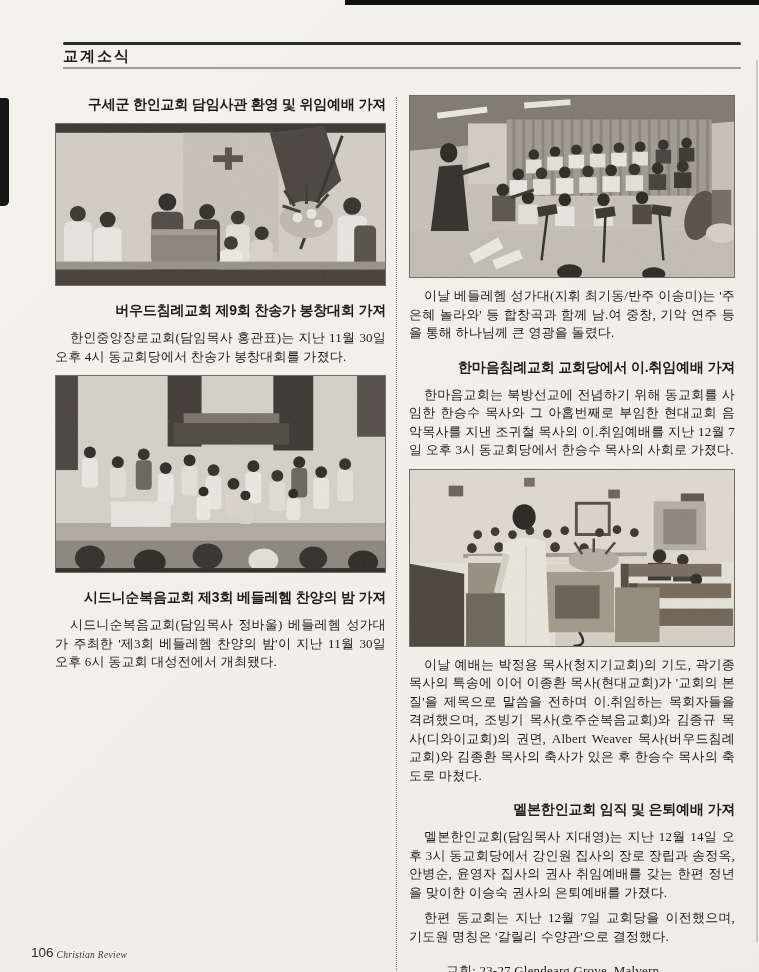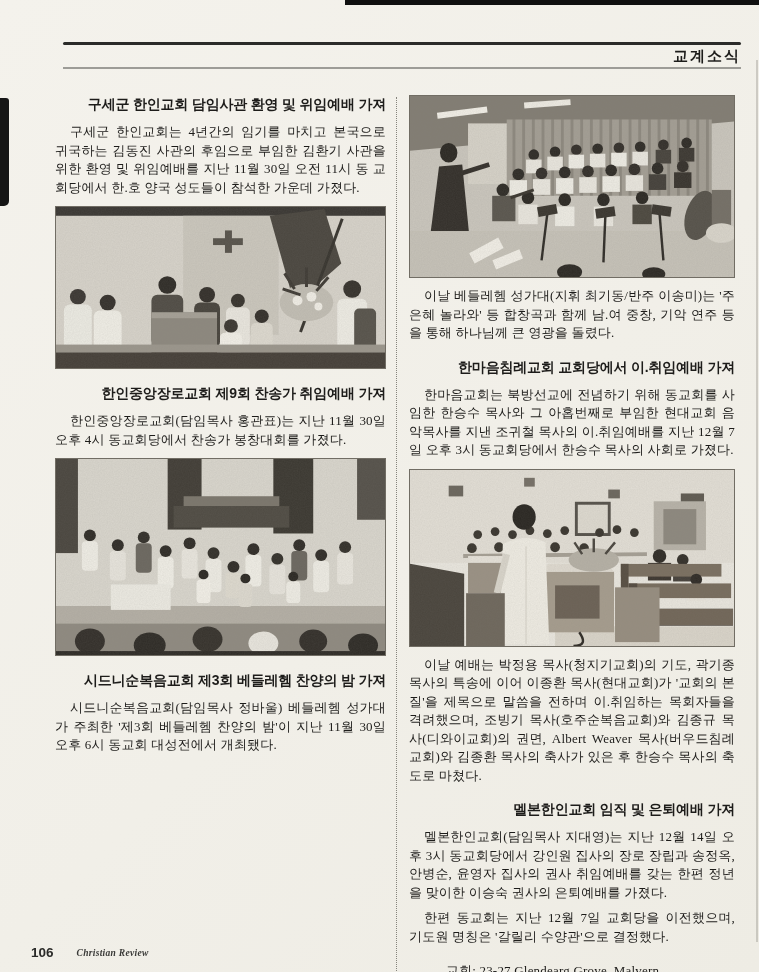--- a/index.html
+++ b/index.html
@@ -13,42 +13,42 @@
     overflow:hidden;
   }
   
   .scan-bar-top{position:absolute;top:0;right:0;width:414px;height:5px;background:#101010;}
   .scan-blob-left{position:absolute;left:0;top:98px;width:9px;height:108px;background:#161616;border-radius:0 3px 5px 0;}
   .scan-edge-right{position:absolute;right:1px;top:60px;bottom:30px;width:2px;background:rgba(110,108,100,.28);}
   
   .masthead{position:relative;margin:42px 18px 0 63px;}
   .rule-dark{height:3px;background:#2b2b29;border-radius:2px;}
   .masthead-title{
-    text-align:right;font-family:"Liberation Sans","DejaVu Sans",sans-serif;
+    text-align:left;font-family:"Liberation Sans","DejaVu Sans",sans-serif;
     font-weight:bold;font-size:15px;letter-spacing:2px;padding:2px 0 1px;
   }
   .rule-light{height:2px;background:#9d9c97;}
   
   .columns{display:flex;align-items:stretch;padding:26px 24px 0 55px;}
   .col{font-size:13px;line-height:18.5px;text-align:justify;letter-spacing:.2px;}
   .col-left{width:331px;flex:none;}
   .col-divider{flex:none;width:0;border-left:1px dotted #85837c;margin:2px 12px 30px 10px;}
   .col-right{flex:1;min-width:0;}
   h2{
     font-family:"Liberation Sans","DejaVu Sans",sans-serif;
     font-size:14px;font-weight:bold;letter-spacing:-.2px;
     margin:15px 0 9px;line-height:19px;text-align:right;
   }
   .col-left > h2:first-child{margin-top:0;}
   p{margin:0 0 7px;text-indent:1.15em;}
   p.addr{text-indent:1.6em;margin:16px;}
   figure{margin:9px 0;padding:0;}
   figure svg{display:block;width:100%;border:1px solid #716d64;box-sizing:border-box;background:#d6d3ca;}
   
-  .page-footer{position:absolute;left:31px;bottom:12px;display:flex;align-items:center;gap:23px;font-weight:bold;}
+  .page-footer{position:absolute;left:31px;bottom:12px;display:flex;align-items:flex-end;gap:3px;}
   .page-number{font-family:"Liberation Sans","DejaVu Sans",sans-serif;font-size:13.5px;color:#2a2a28;}
   .magazine-name{font-family:"Liberation Serif","DejaVu Serif",serif;font-style:italic;font-size:9.5px;color:#3a3a38;letter-spacing:.3px;}
 </style>
 </head>
 <body>
 
 <svg width="0" height="0" style="position:absolute" aria-hidden="true">
   <defs>
     <filter id="grain" x="0" y="0" width="100%" height="100%">
       <feTurbulence type="fractalNoise" baseFrequency="0.85" numOctaves="2" stitchTiles="stitch"></feTurbulence>
@@ -71,21 +71,20 @@
     <div class="rule-dark"></div>
     <div class="masthead-title">교계소식</div>
     <div class="rule-light"></div>
   </header>
 
   <div class="columns">
 
     <div class="col col-left">
 
       <h2>구세군 한인교회 담임사관 환영 및 위임예배 가져</h2>
-      <p>구세군 한인교회는 4년간의 임기를 마치고 본국으로 귀국하는 김동진 사관의 후임으로 부임한 김환기 사관을 위한 환영 및 위임예배를 지난 11월 30일 오전 11시 동 교회당에서 한.호 양국 성도들이 참석한 가운데 가졌다.</p>
 
       <figure>
         <svg viewBox="0 0 331 165" height="163" preserveAspectRatio="none" role="img" aria-label="구세군 한인교회 환영 및 위임예배 단상에 선 참석자들과 깃발, 화환이 보이는 흑백 사진">
           <rect width="331" height="165" fill="#d7d3ca"></rect>
           <rect width="331" height="9" fill="#3a3733"></rect>
           <rect x="128" y="9" width="96" height="122" fill="#cbc7bd"></rect>
           <rect x="158" y="32" width="30" height="7" fill="#57534b"></rect>
           <rect x="170" y="24" width="7" height="23" fill="#57534b"></rect>
           <polygon points="215,9 270,2 287,58 240,100" fill="#4a463f"></polygon>
           <line x1="288" y1="12" x2="246" y2="128" stroke="#37342e" stroke-width="3"></line>
@@ -117,21 +116,21 @@
           <rect x="96" y="108" width="66" height="42" fill="#8d887e"></rect>
           <rect x="96" y="108" width="66" height="6" fill="#a5a096"></rect>
 
           <rect x="0" y="141" width="331" height="8" fill="#9b968c"></rect>
           <rect x="0" y="149" width="331" height="16" fill="#453f38"></rect>
           <rect width="331" height="165" filter="url(#grain)" opacity="0.28"></rect>
         </svg>
       </figure>
 
 
-      <h2>한인중앙장로교회 제9회 찬송가 취임예배 가져</h2>
+      <h2>버우드침례교회 제9회 찬송가 봉창대회 가져</h2>
       <p>한인중앙장로교회(담임목사 홍관표)는 지난 11월 30일 오후 4시 동교회당에서 찬송가 봉창대회를 가졌다.</p>
 
       <figure>
         <svg viewBox="0 0 330 200" height="198" preserveAspectRatio="none" role="img" aria-label="찬송가 봉창대회 무대 위의 참가자들과 객석의 청중이 보이는 흑백 사진">
           <rect width="330" height="200" fill="#d9d6cd"></rect>
           <rect x="0" y="0" width="22" height="96" fill="#4a463f"></rect>
           <rect x="112" y="0" width="34" height="72" fill="#413d36"></rect>
           <rect x="218" y="0" width="40" height="76" fill="#3b3831"></rect>
           <rect x="302" y="0" width="28" height="62" fill="#55514a"></rect>
           <rect x="128" y="38" width="96" height="12" fill="#7b766c"></rect>

